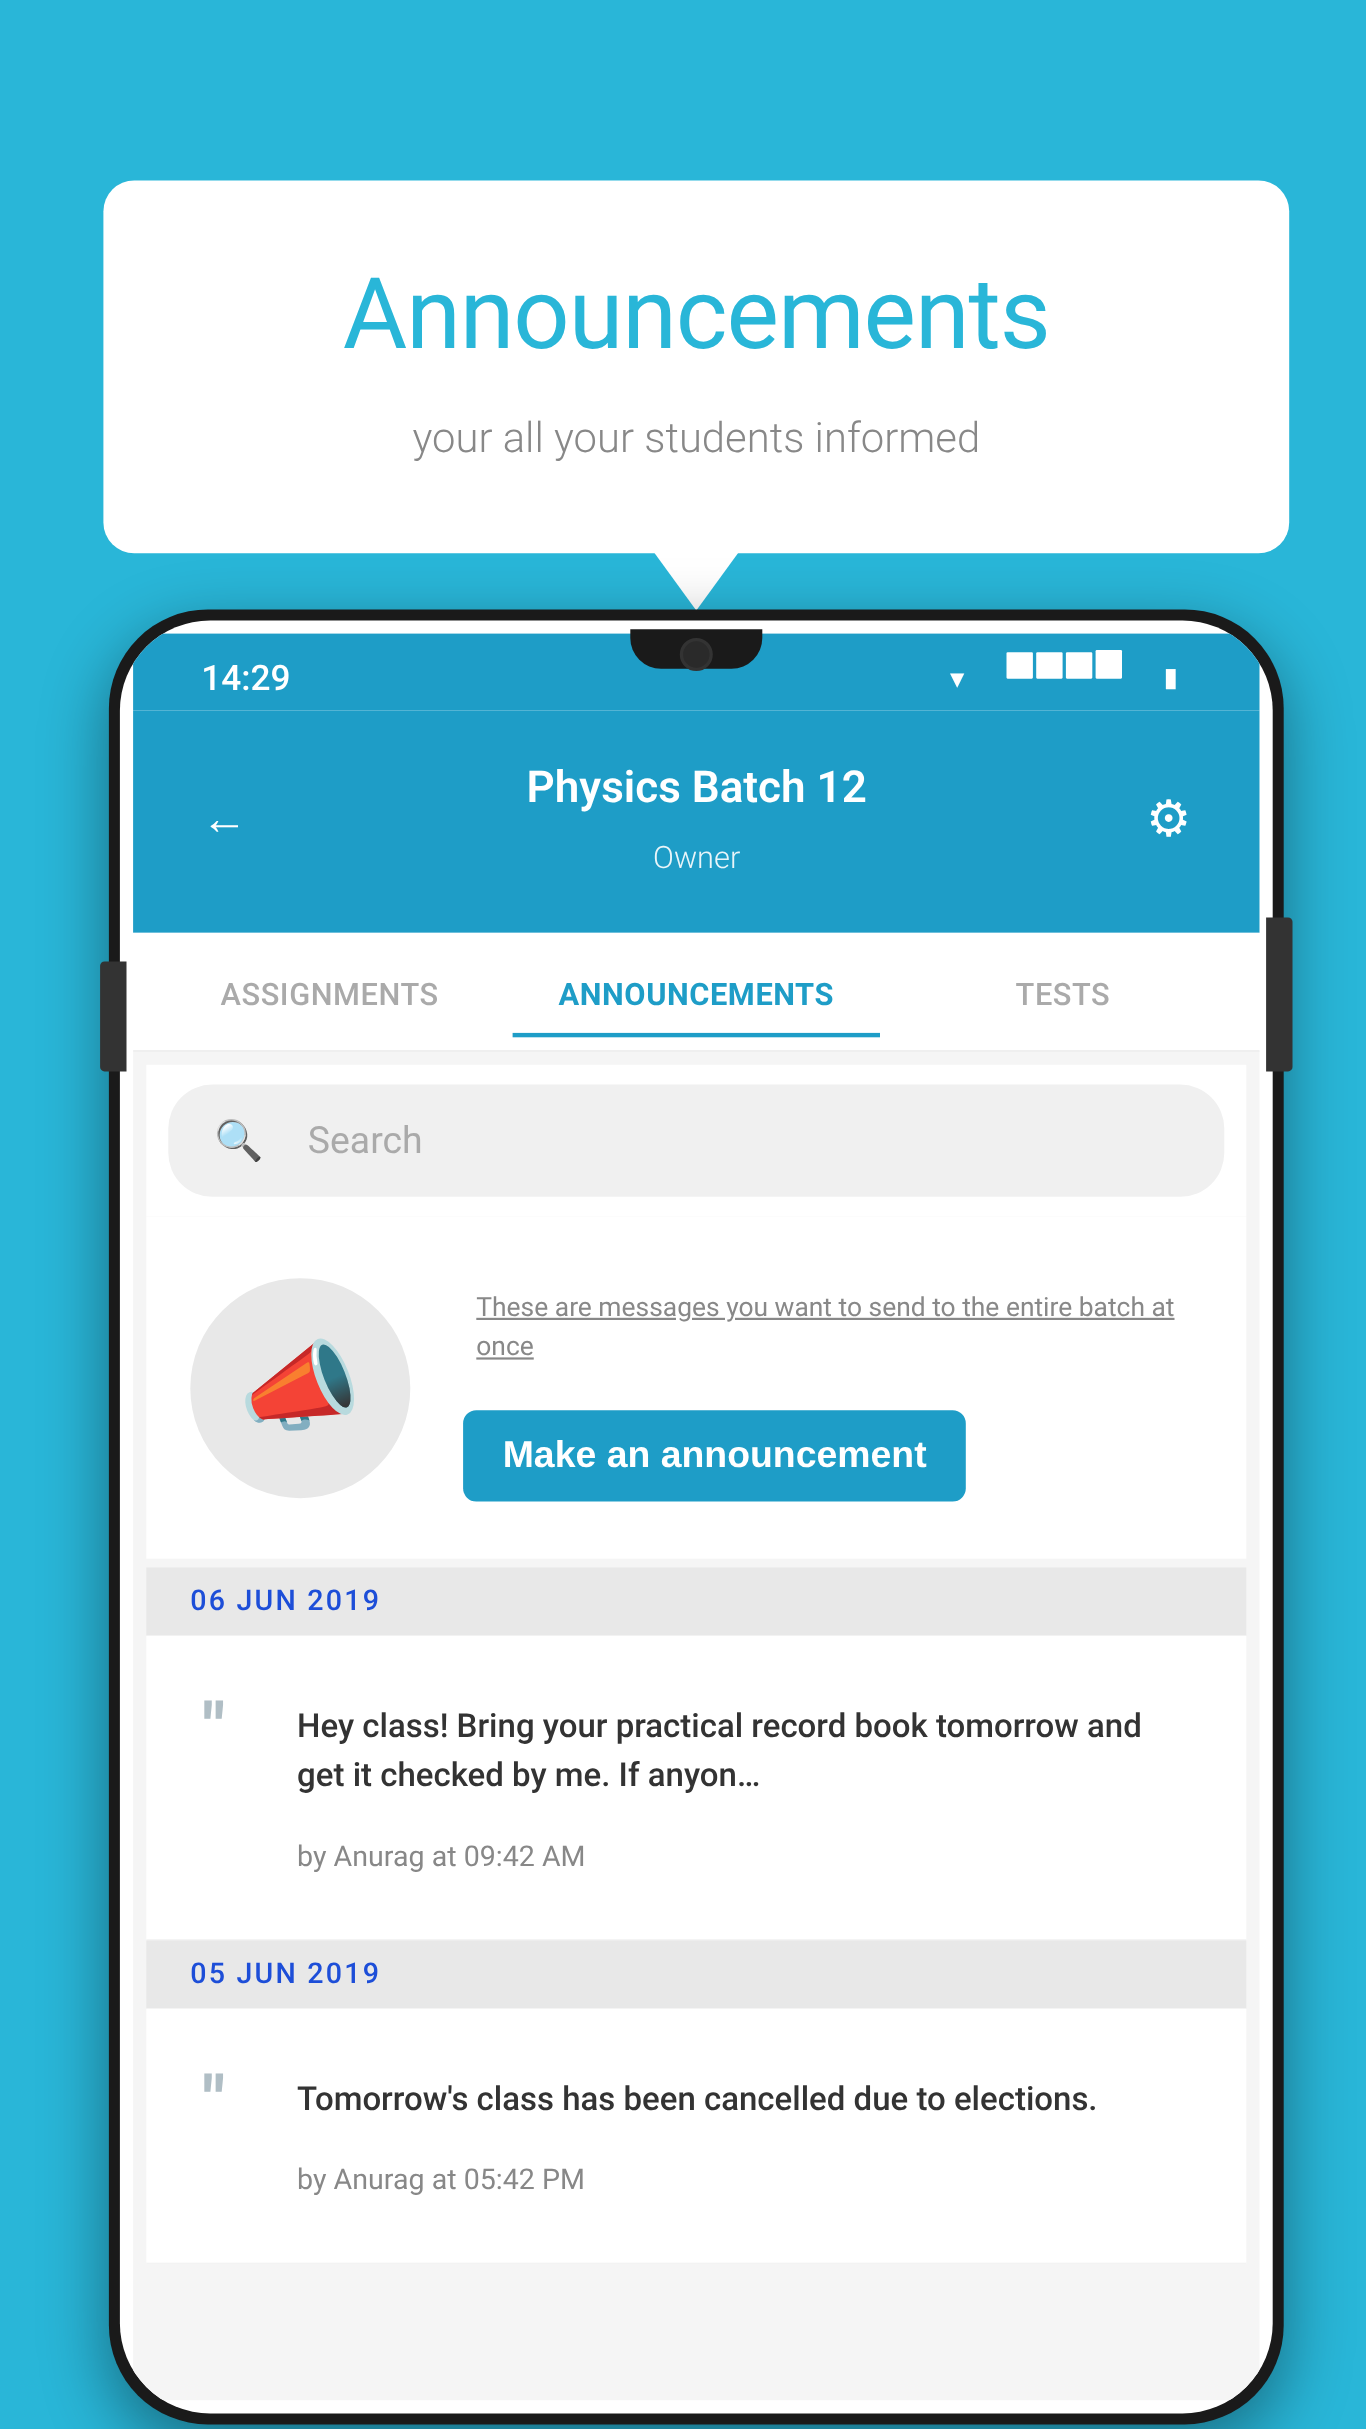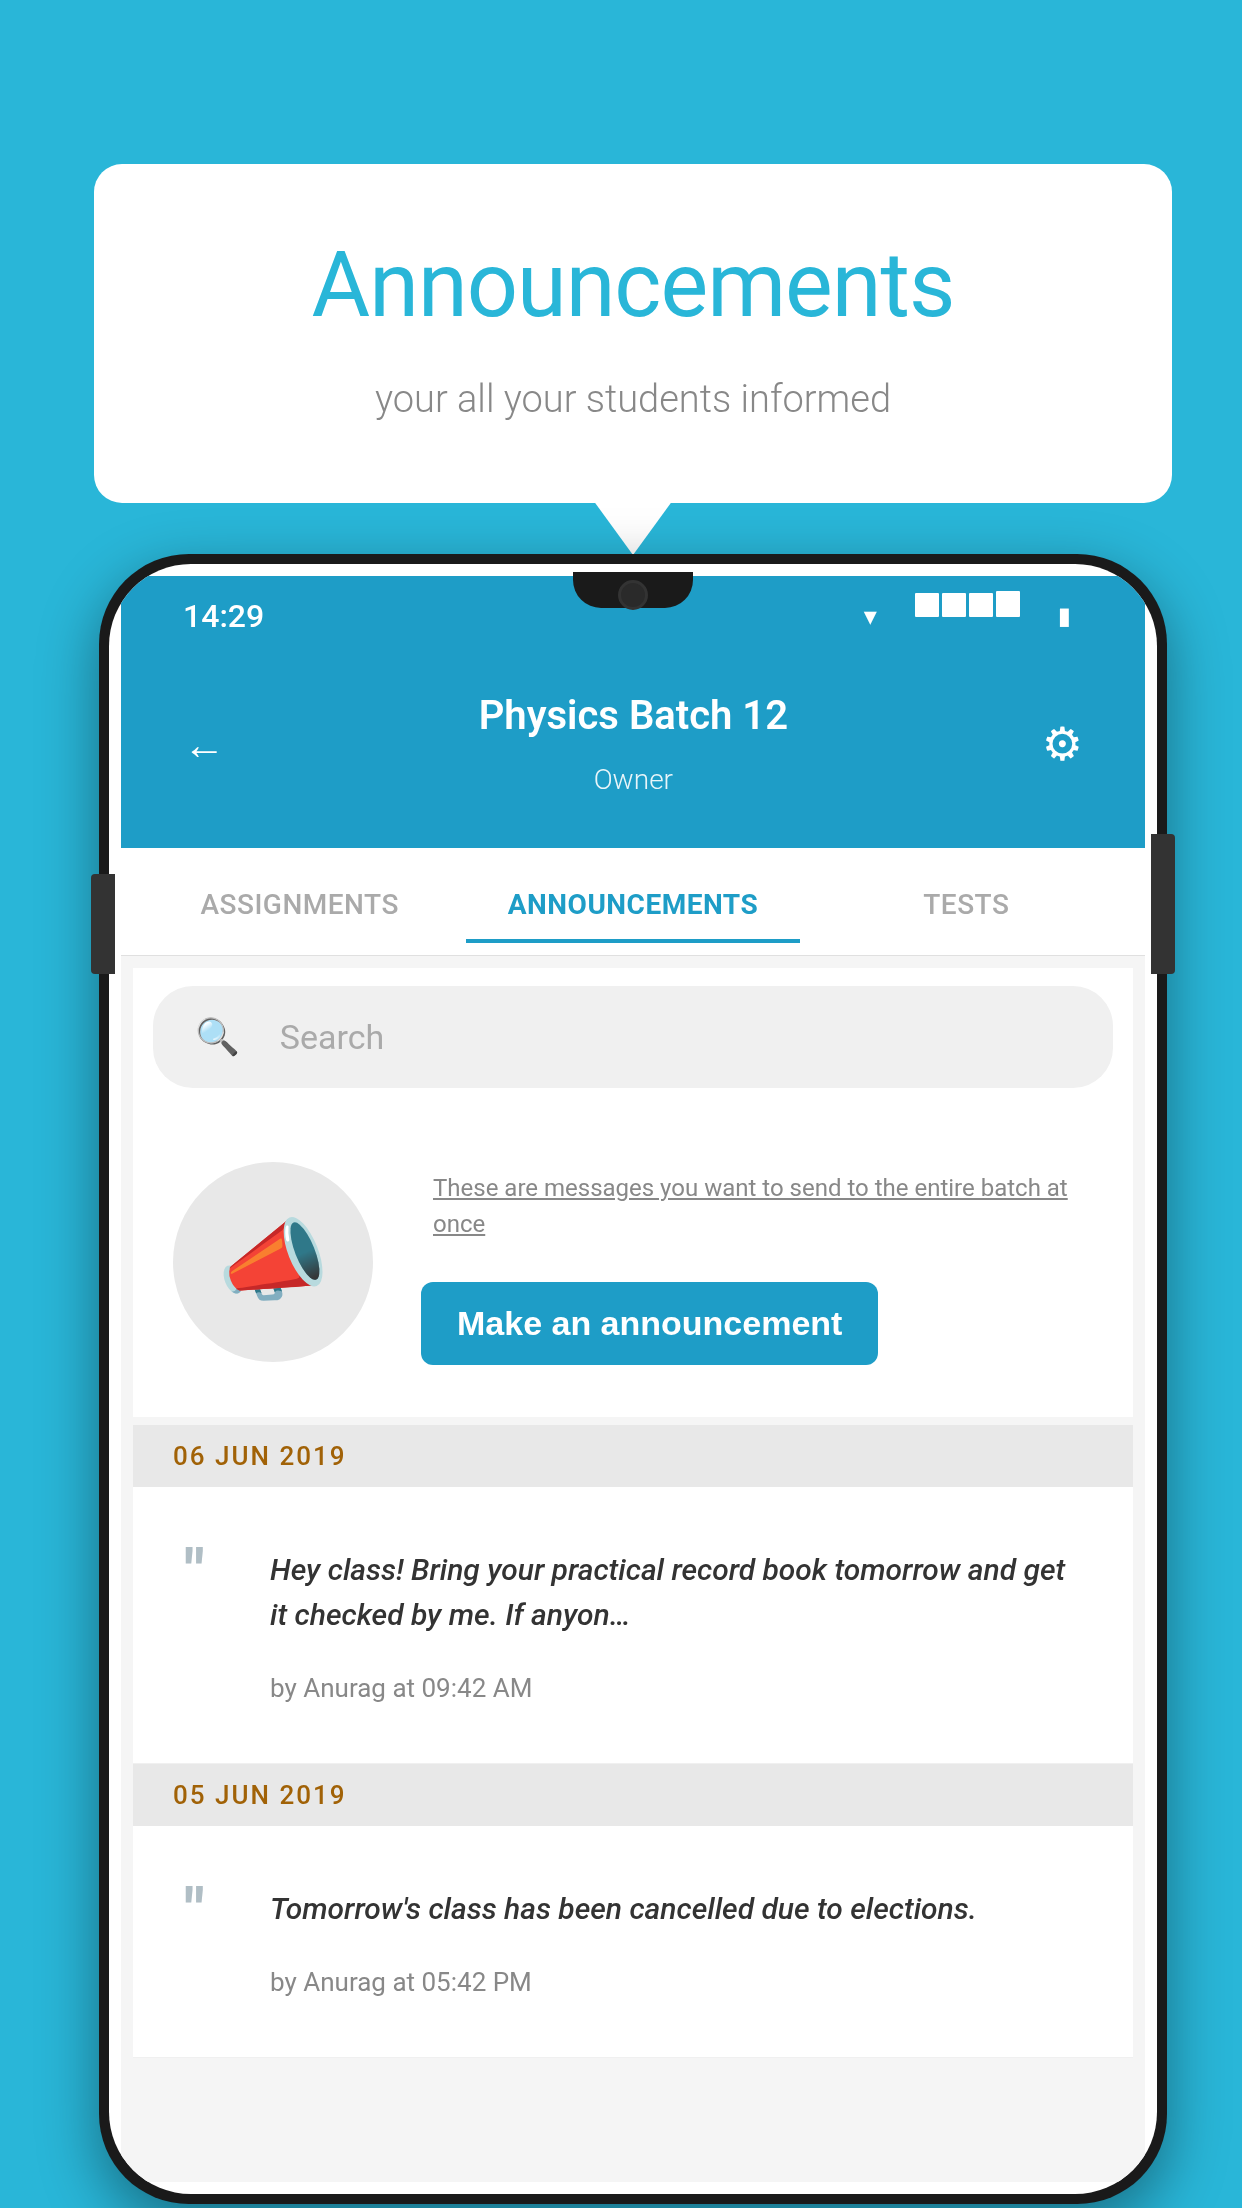--- a/index.html
+++ b/index.html
@@ -315,21 +315,21 @@
       font-weight: 700;
       cursor: pointer;
       display: inline-block;
     }
 
     
     .date-divider {
       background: #e8e8e8;
       padding: 16px 40px;
       font-size: 26px;
-      color: #a16207;
+      color: #1d4ed8;
       letter-spacing: 2px;
       font-weight: 500;
     }
 
     
     .announcement-item {
       background: white;
       padding: 36px 40px;
       display: flex;
       align-items: flex-start;
@@ -346,21 +346,20 @@
       flex-shrink: 0;
     }
 
     .announcement-content {
       flex: 1;
     }
 
     .announcement-text {
       font-size: 30px;
       color: #333;
-      font-style: italic;
       line-height: 1.5;
       margin-bottom: 12px;
       font-weight: 500;
     }
 
     .announcement-meta {
       font-size: 26px;
       color: #888;
     }
 

